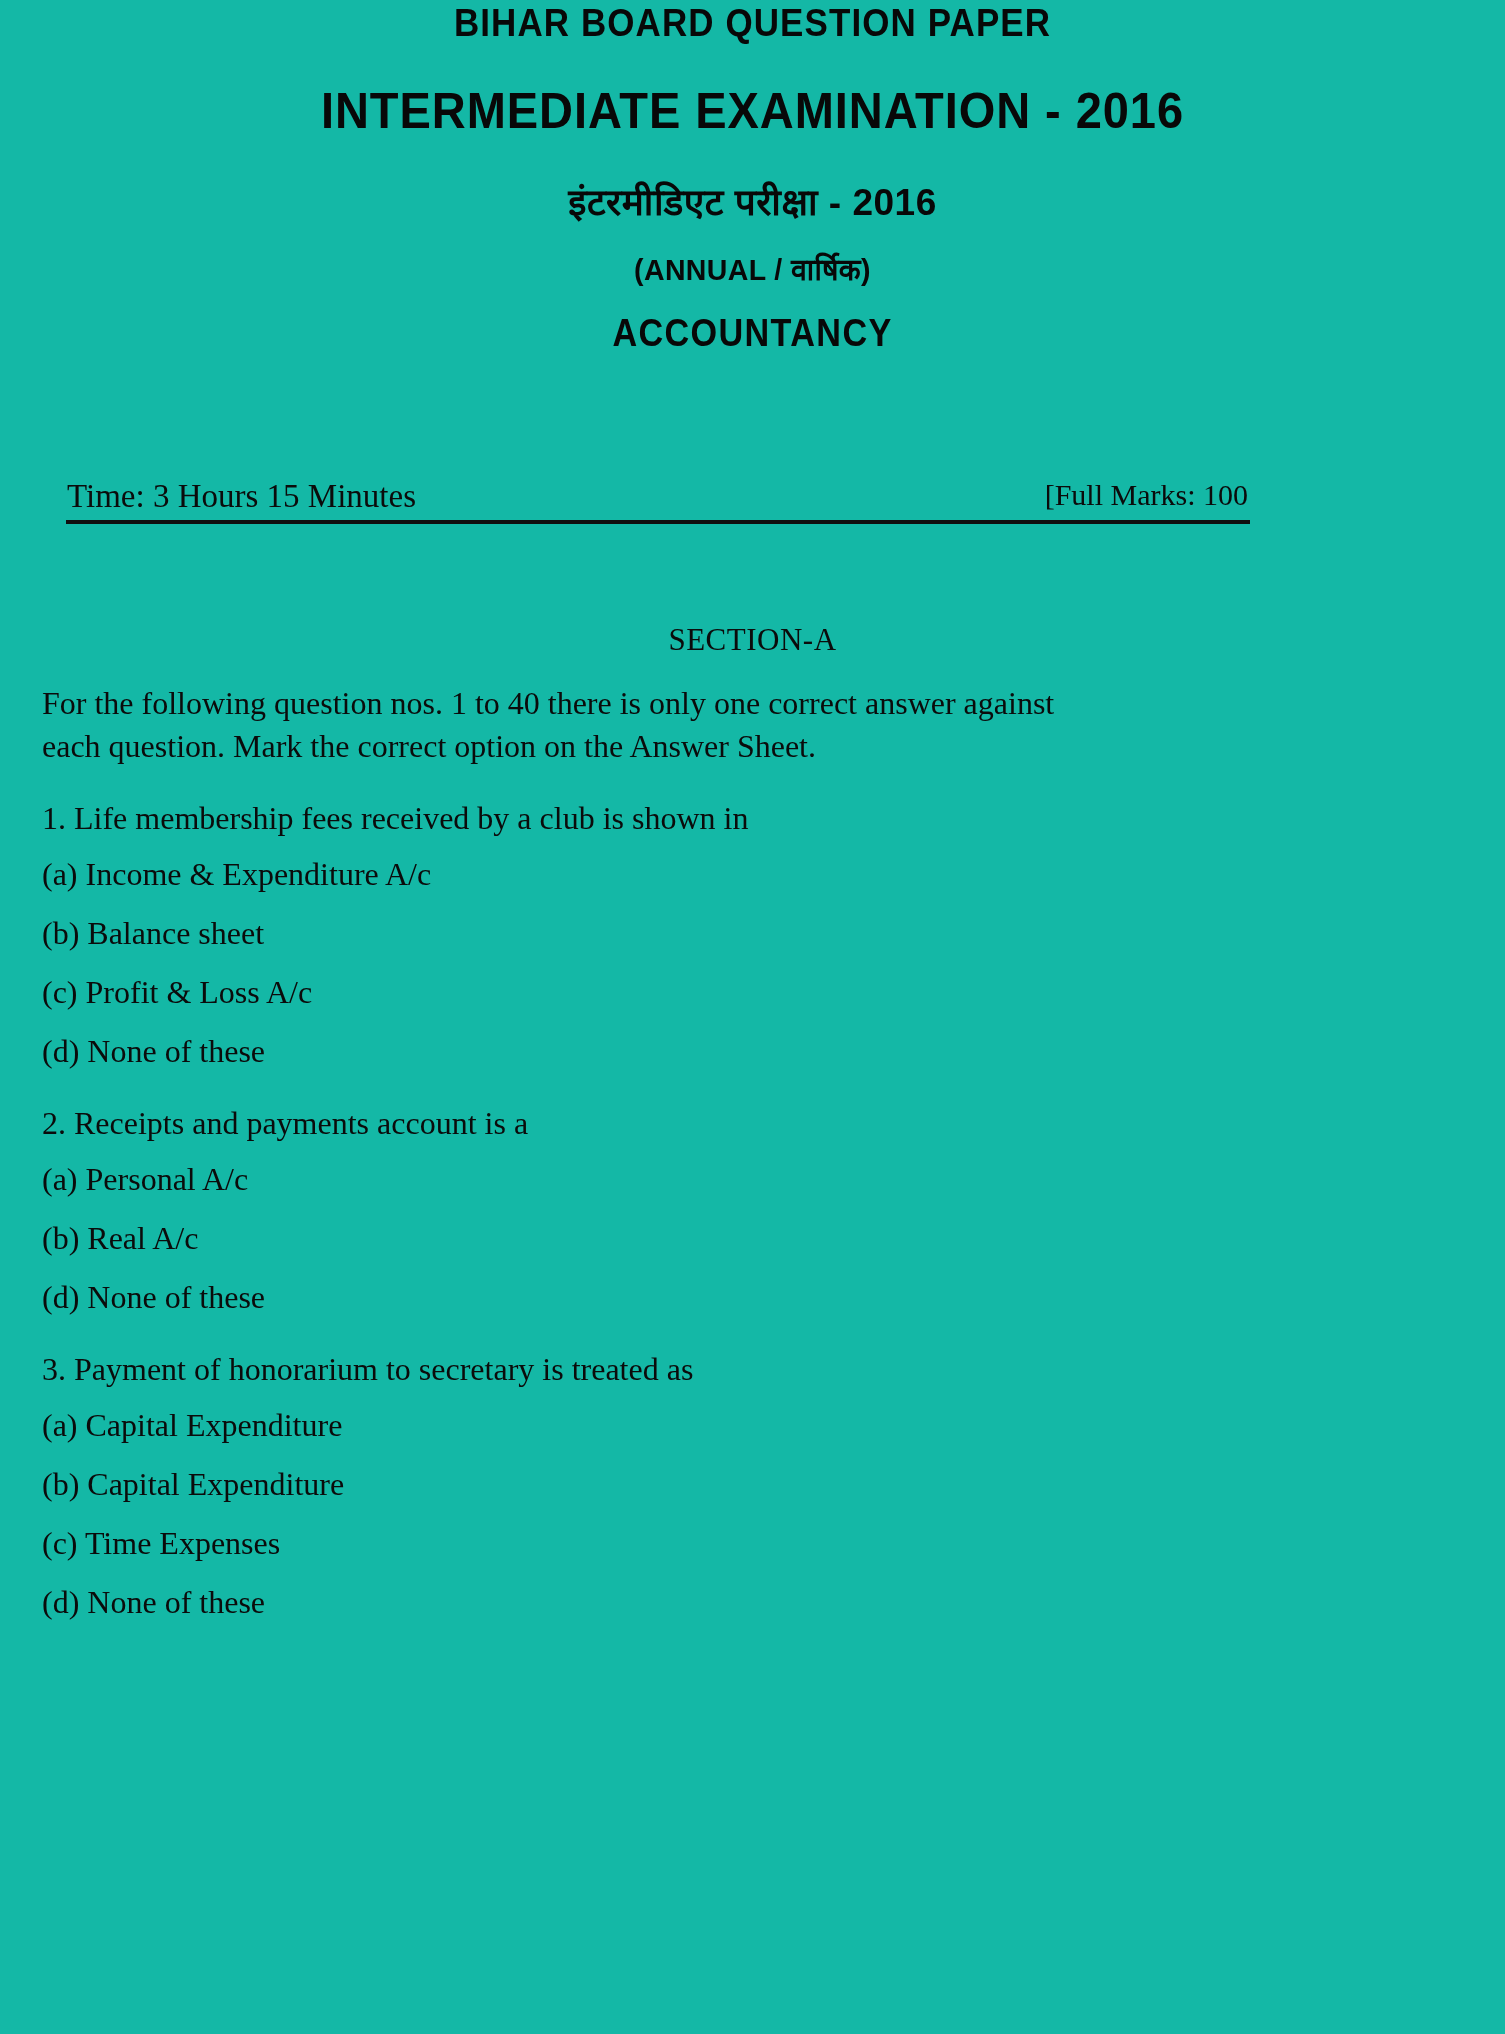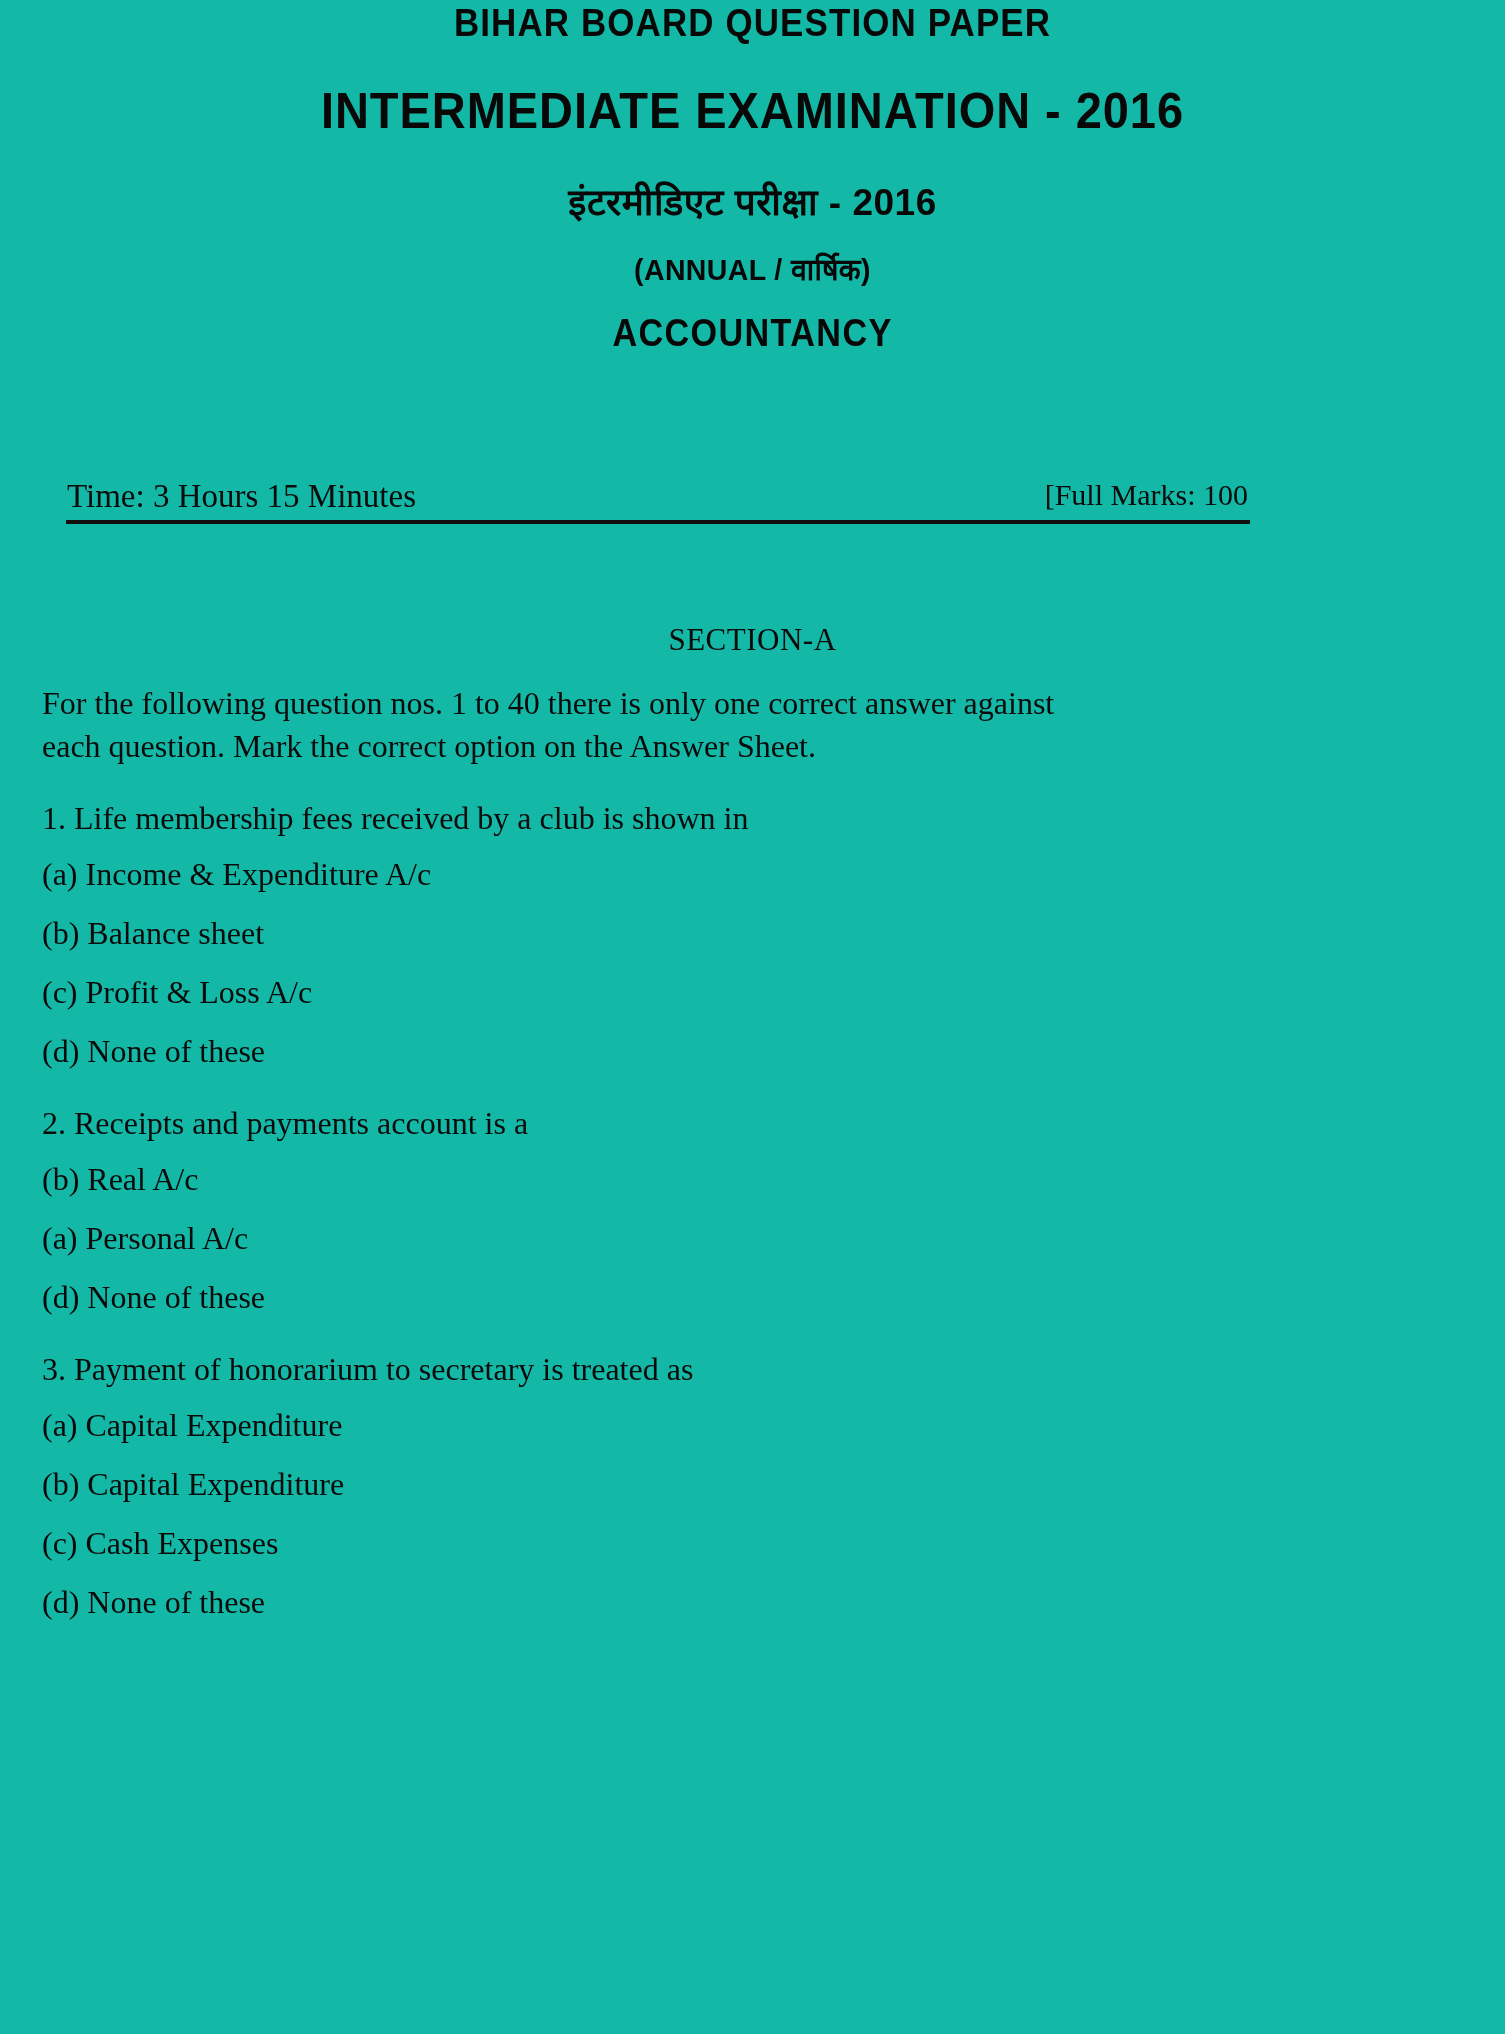--- a/index.html
+++ b/index.html
@@ -168,28 +168,28 @@
     <div class="qblock">
       <div class="qtext">1. Life membership fees received by a club is shown in</div>
       <div class="opt">(a) Income &amp; Expenditure A/c</div>
       <div class="opt">(b) Balance sheet</div>
       <div class="opt">(c) Profit &amp; Loss A/c</div>
       <div class="opt">(d) None of these</div>
     </div>
 
     <div class="qblock">
       <div class="qtext">2. Receipts and payments account is a</div>
+      <div class="opt">(a) Personal A/c</div>
       <div class="opt">(b) Real A/c</div>
-      <div class="opt">(a) Personal A/c</div>
       <div class="opt">(d) None of these</div>
     </div>
 
     <div class="qblock">
       <div class="qtext">3. Payment of honorarium to secretary is treated as</div>
       <div class="opt">(a) Capital Expenditure</div>
       <div class="opt">(b) Capital Expenditure</div>
-      <div class="opt">(c) Cash Expenses</div>
+      <div class="opt">(c) Time Expenses</div>
       <div class="opt">(d) None of these</div>
     </div>
 
   </div>
 
 </div>
 
 </body></html>

